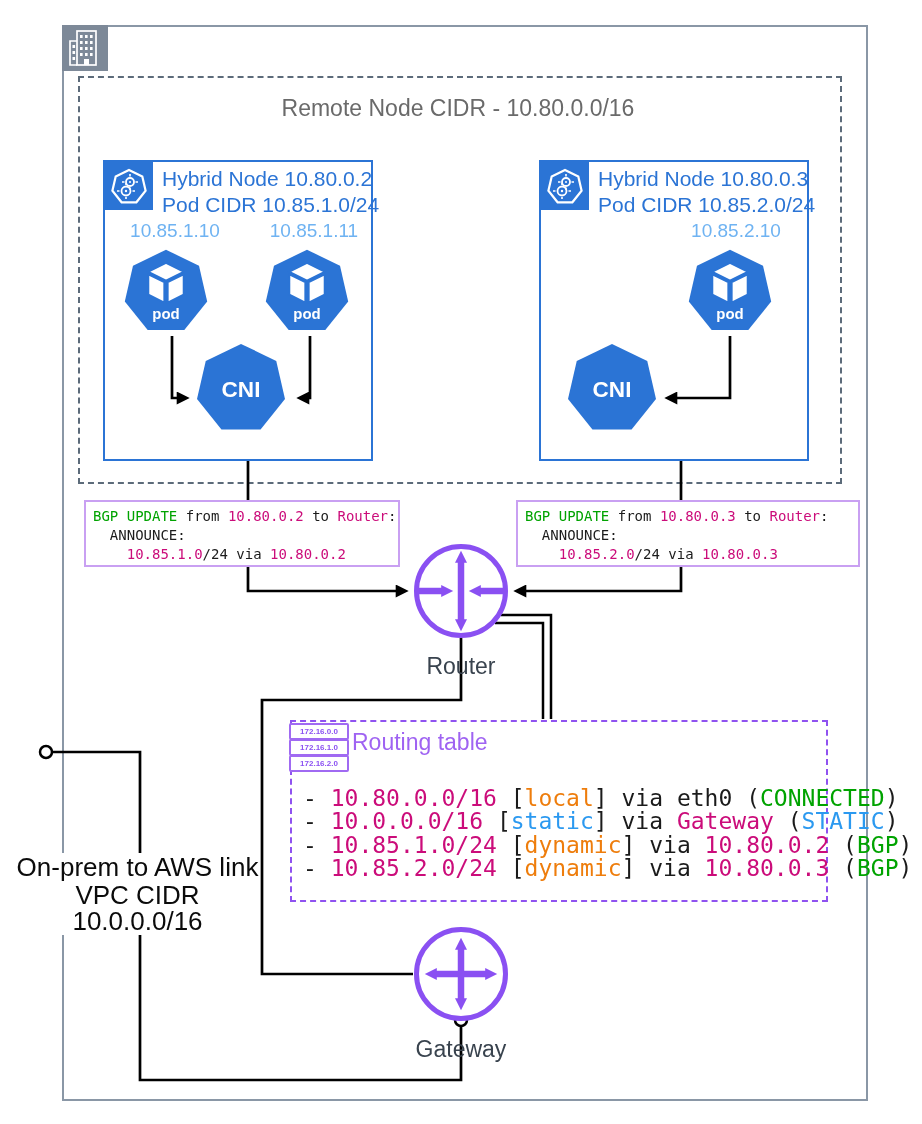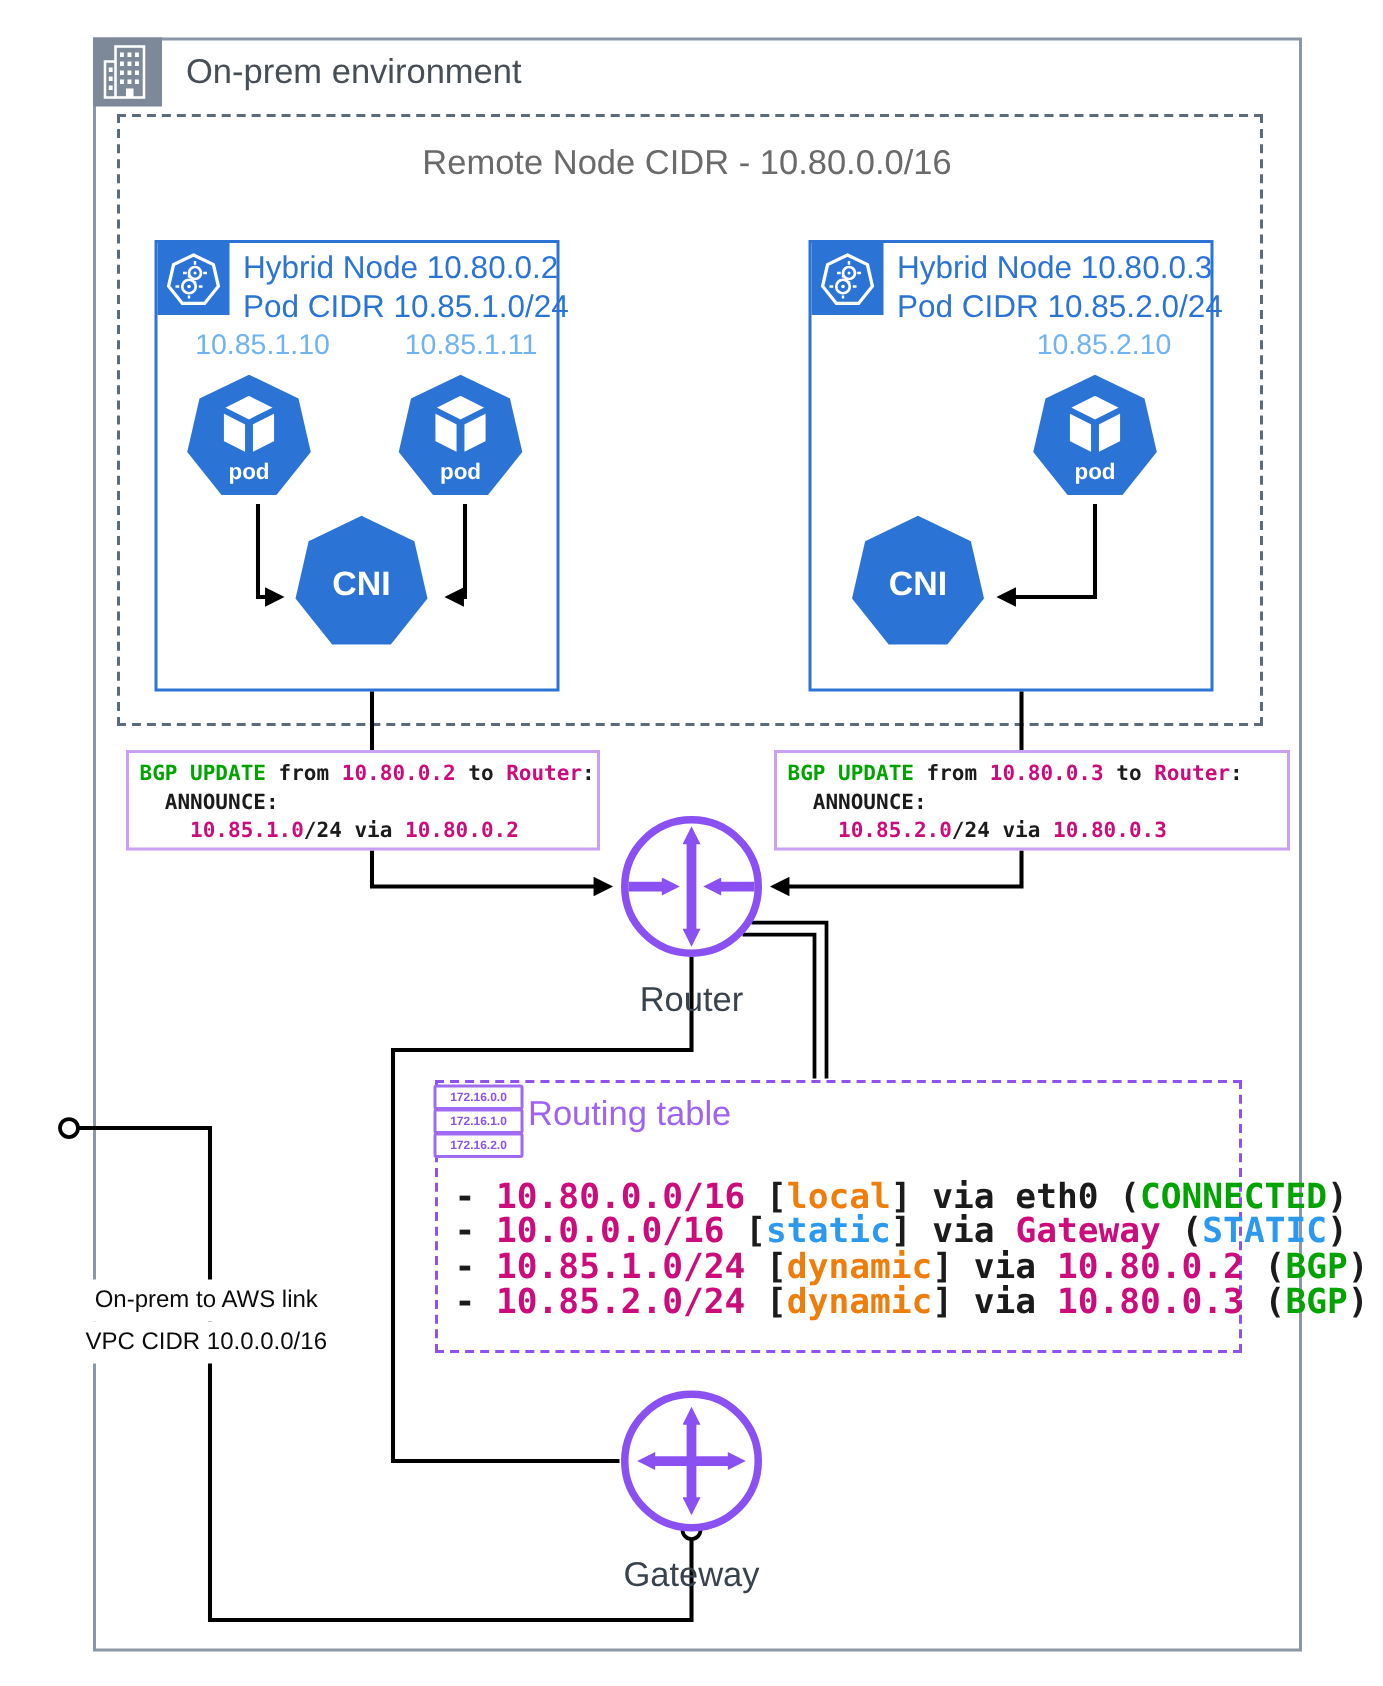--- a/index.html
+++ b/index.html
@@ -10,29 +10,29 @@
   .outer-title{left:124px;top:34px;font-size:23px;color:#474E56;z-index:2;}
   .dashed-box{left:78px;top:76px;width:760px;height:404px;border:2.5px dashed #5C6B7A;z-index:1;}
   .remote-title{left:78px;width:760px;text-align:center;font-size:23px;color:#6a6a6a;z-index:2;}
   .node-box{width:270px;height:301px;border:2.5px solid #2B74D5;background:#fff;z-index:2;box-sizing:border-box;}
   .node-head-icon{left:0;top:0;width:48px;height:48px;background:#2B74D5;}
   .node-title{left:57px;top:4px;font-size:21px;line-height:26px;color:#2B74D5;white-space:nowrap;}
   .pod-ip{width:110px;text-align:center;font-size:19px;font-weight:500;color:#6FB3F2;top:58px;}
   .connectors{left:0;top:0;z-index:4;pointer-events:none;}
   .icon-svg{z-index:5;}
   .bgp-box{top:500px;height:67px;border:2.5px solid #C9A0F2;background:#fff;z-index:6;box-sizing:border-box;padding:5px 0 0 7px;}
-  .code{font-family:"DejaVu Sans Mono",monospace;font-weight:bold;white-space:pre;}
+  .code{font-family:"DejaVu Sans Mono",monospace;font-weight:normal;white-space:pre;}
   .bgp-box .code{font-size:14px;line-height:19px;}
   .node-label{width:140px;text-align:center;font-size:23px;color:#39434E;z-index:6;}
   .rt-box{left:290px;top:720px;width:538px;height:182px;border:2.5px dashed #8F52F0;background:#fff;z-index:3;box-sizing:border-box;}
   .rt-title{left:352px;top:729px;font-size:23px;color:#9F63F2;z-index:5;}
   .rt-chip{left:289px;width:56px;height:13px;border:2px solid #A06AF2;border-radius:2px;background:#fff;color:#8C52F2;font-size:8px;font-weight:bold;text-align:center;line-height:13px;z-index:5;}
   .rt-entries{left:303px;top:787px;z-index:5;}
   .rt-entries .code{font-size:23px;line-height:23.4px;}
-  .aws-link{left:15px;width:245px;text-align:center;font-size:16px;line-height:26px;color:#0b0b0b;background:#fff;z-index:6;padding:1px 0;}
+  .aws-link{left:15px;width:245px;text-align:center;font-size:26px;line-height:26px;color:#0b0b0b;background:#fff;z-index:6;padding:1px 0;}
 </style>
 </head>
 <body>
 
 <div class="canvas">
 
   <div class="abs outer-box"></div>
   <div class="abs outer-icon">
     <svg width="46" height="46" viewBox="0 0 46 46">
       <rect x="15" y="6" width="19" height="34" fill="none" stroke="#fff" stroke-width="1.7"></rect>
@@ -50,21 +50,20 @@
         <rect x="18" y="28" width="2.6" height="3"></rect>
           <rect x="23" y="28" width="2.6" height="3"></rect>
           <rect x="28" y="28" width="2.6" height="3"></rect>
         <rect x="10.5" y="20" width="2.6" height="3"></rect>
           <rect x="10.5" y="26" width="2.6" height="3"></rect>
           <rect x="10.5" y="32" width="2.6" height="3"></rect>
         <rect x="22" y="34" width="5" height="6"></rect>
       </g>
     </svg>
   </div>
-  <div class="abs outer-title">On-prem environment</div>
 
   <div class="abs dashed-box"></div>
   <div class="abs remote-title" style="top:95px">Remote Node CIDR - 10.80.0.0/16</div>
 
   <svg class="abs connectors" width="922" height="1124">
     <defs>
       <marker id="ab" viewBox="0 0 10 10" refX="1" refY="5" markerWidth="16" markerHeight="13" orient="auto-start-reverse" markerUnits="userSpaceOnUse">
         <path d="M0 0 L10 5 L0 10 z" fill="#000"></path>
       </marker>
       <marker id="ap" viewBox="0 0 10 10" refX="1.5" refY="5" markerWidth="14" markerHeight="12" orient="auto-start-reverse" markerUnits="userSpaceOnUse">

